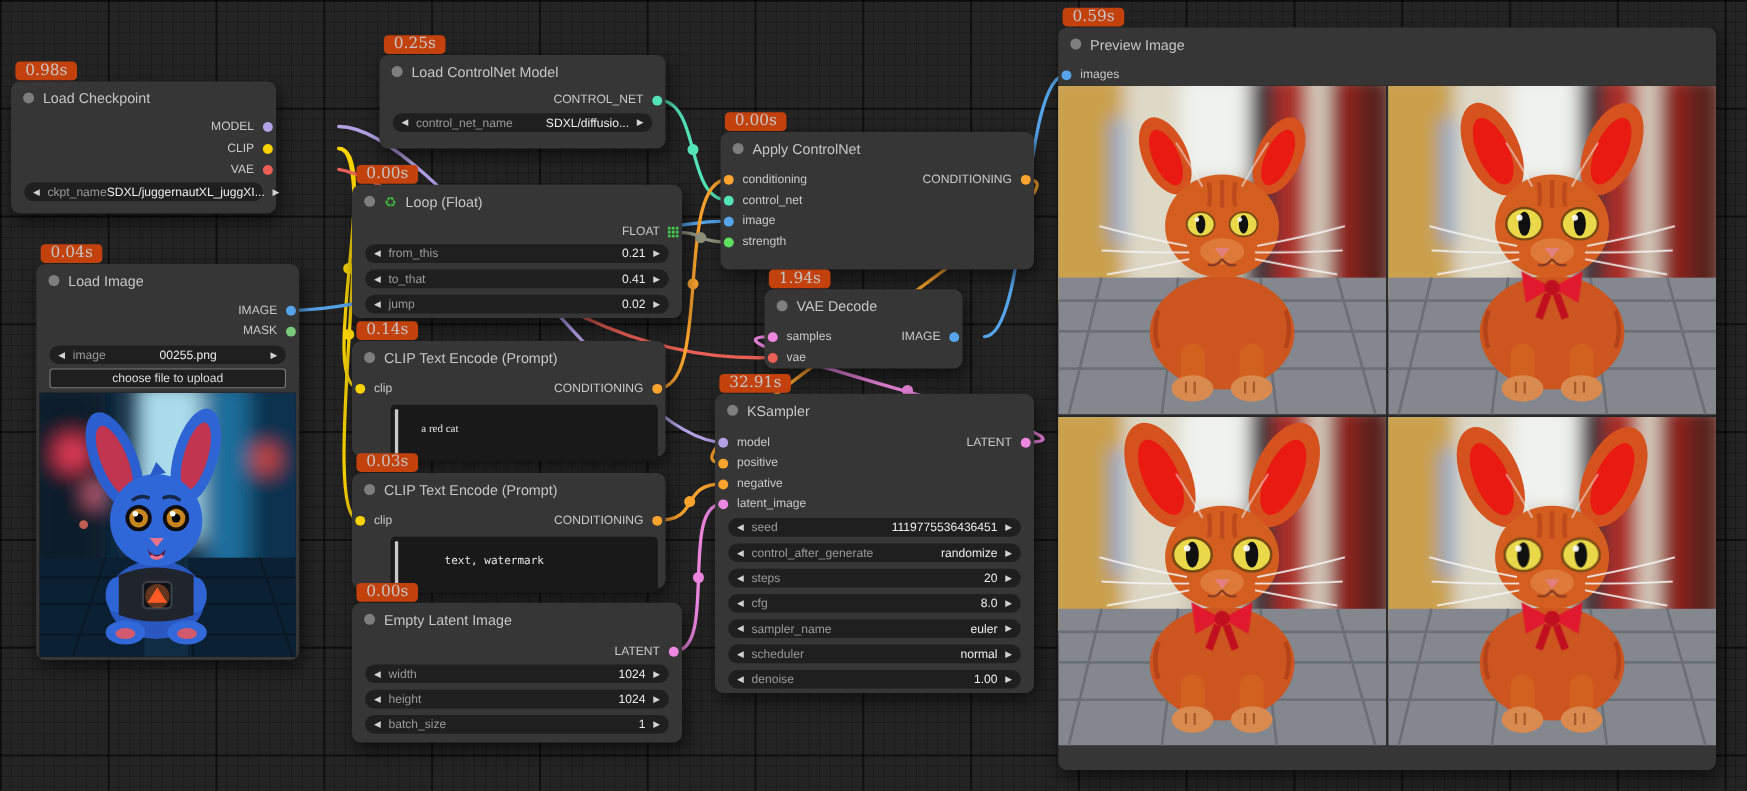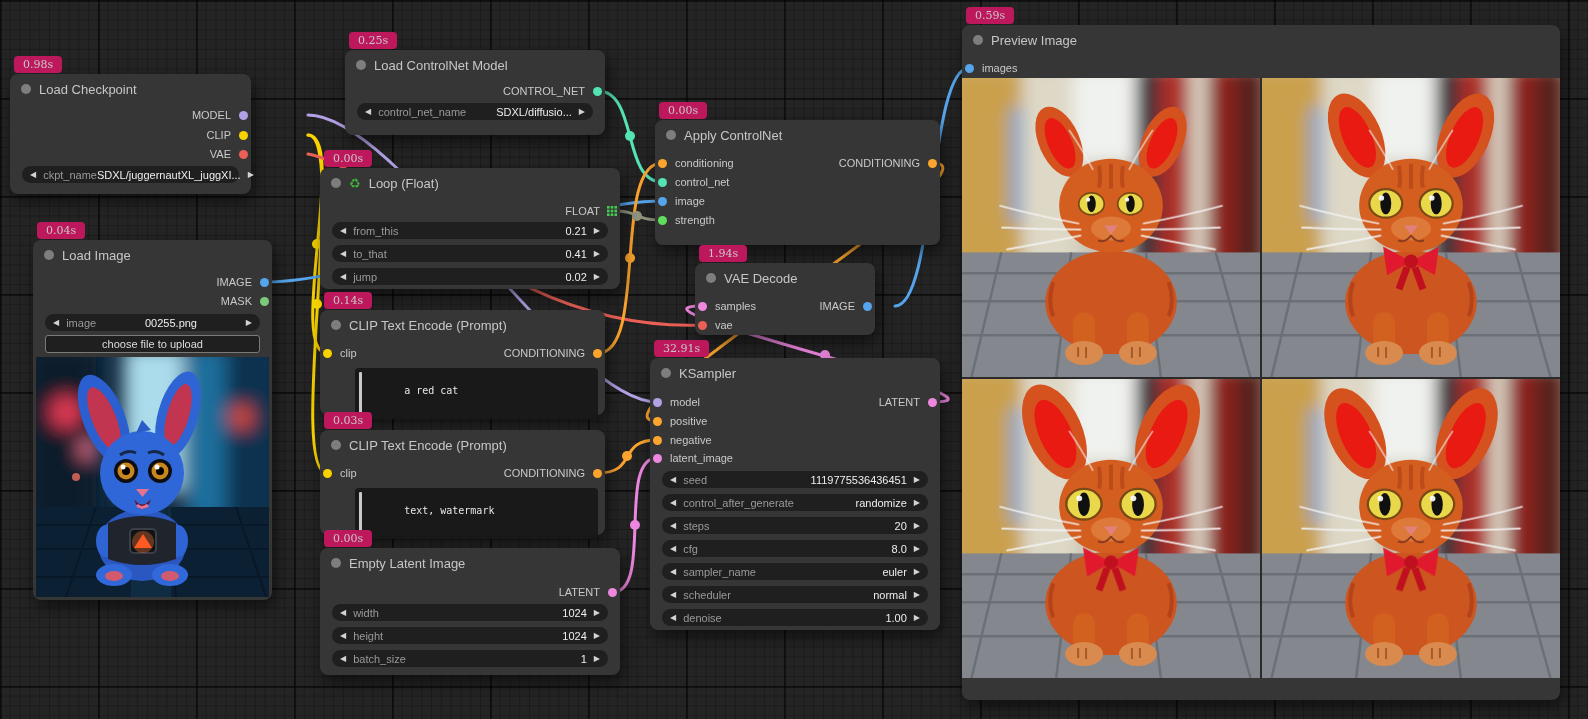--- a/index.html
+++ b/index.html
@@ -11,22 +11,22 @@
       linear-gradient(90deg, rgba(0,0,0,.5) 2px, transparent 2px),
       linear-gradient(rgba(0,0,0,.22) 1px, transparent 1px),
       linear-gradient(90deg, rgba(0,0,0,.22) 1px, transparent 1px);
     background-size:98px 98px,98px 98px,9.8px 9.8px,9.8px 9.8px;
     font-family:"Liberation Sans",sans-serif;
   }
   #wires{position:absolute;left:0;top:0;z-index:1;}
   #wires path{fill:none;stroke-width:3;stroke-linecap:round;}
   .node{position:absolute;background:#363636;border-radius:8px;
         box-shadow:3px 7px 16px rgba(0,0,0,.55);z-index:2;}
-  .badge{position:absolute;top:-18px;left:4px;background:#be185d;color:#c6c6c6;
-         font-family:"DejaVu Serif",serif;font-size:11px;line-height:15px;
+  .badge{position:absolute;top:-18px;left:4px;background:#c2410c;color:#c6c6c6;
+         font-family:"DejaVu Serif",serif;font-size:14px;line-height:15px;
          padding:1px 9px 1px;border-radius:4px;white-space:nowrap;}
   .hd{position:absolute;top:0;left:0;right:0;height:30px;display:flex;align-items:center;
       padding-left:11px;gap:8px;font-size:13px;color:#c6c6c6;white-space:nowrap;overflow:hidden;}
   .hd .tdot{width:10px;height:10px;border-radius:50%;background:#7e7e7e;flex:none;}
   .hd .ricon{color:#3fae3f;font-size:13px;}
   .prow{position:absolute;left:0;width:100%;height:14px;font-size:11px;color:#c9c9c9;
         display:flex;align-items:center;white-space:nowrap;}
   .prow .dot{width:9px;height:9px;border-radius:50%;flex:none;}
   .prow.in .dot{margin-left:3px;margin-right:8px;}
   .prow.out{justify-content:flex-end;}
@@ -267,21 +267,21 @@
       <span>CLIP Text Encode (Prompt)</span>
       </div>
     <div class="prow in" style="top:36px;">
         <span class="dot c-clip"></span>
         <span>clip</span>
       </div>
     <div class="prow out" style="top:36px;">
         <span>CONDITIONING</span>
         <span class="dot c-cond"></span>
       </div>
-    <div class="ta" style="left:35px;top:58px;right:7px;height:40px;">
+    <div class="ta" style="left:35px;top:58px;right:7px;height:40px;font-family:Liberation Serif, serif;">
       <span class="caret"></span><span>a red cat</span>
     </div>
   </div>
 
   <div class="node" style="left:320px;top:430px;width:285px;height:105px;">
     <div class="badge">0.03s</div>
     <div class="hd">
         <span class="tdot"></span>
       <span>CLIP Text Encode (Prompt)</span>
       </div>

